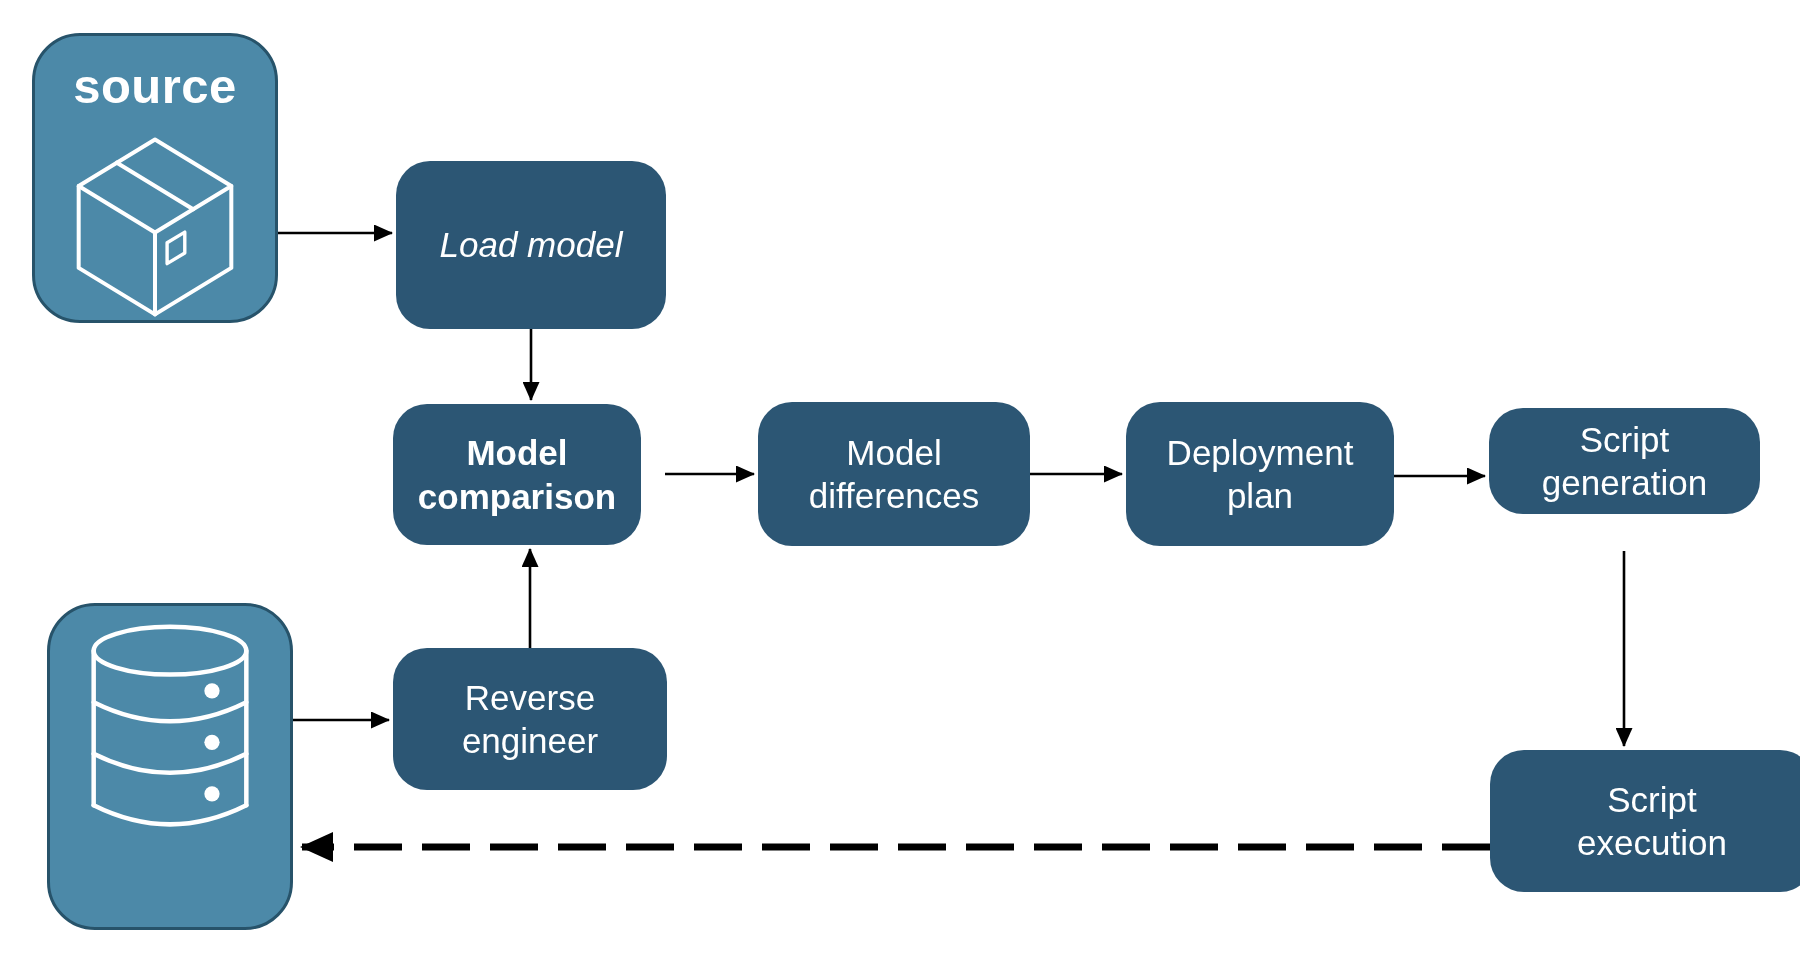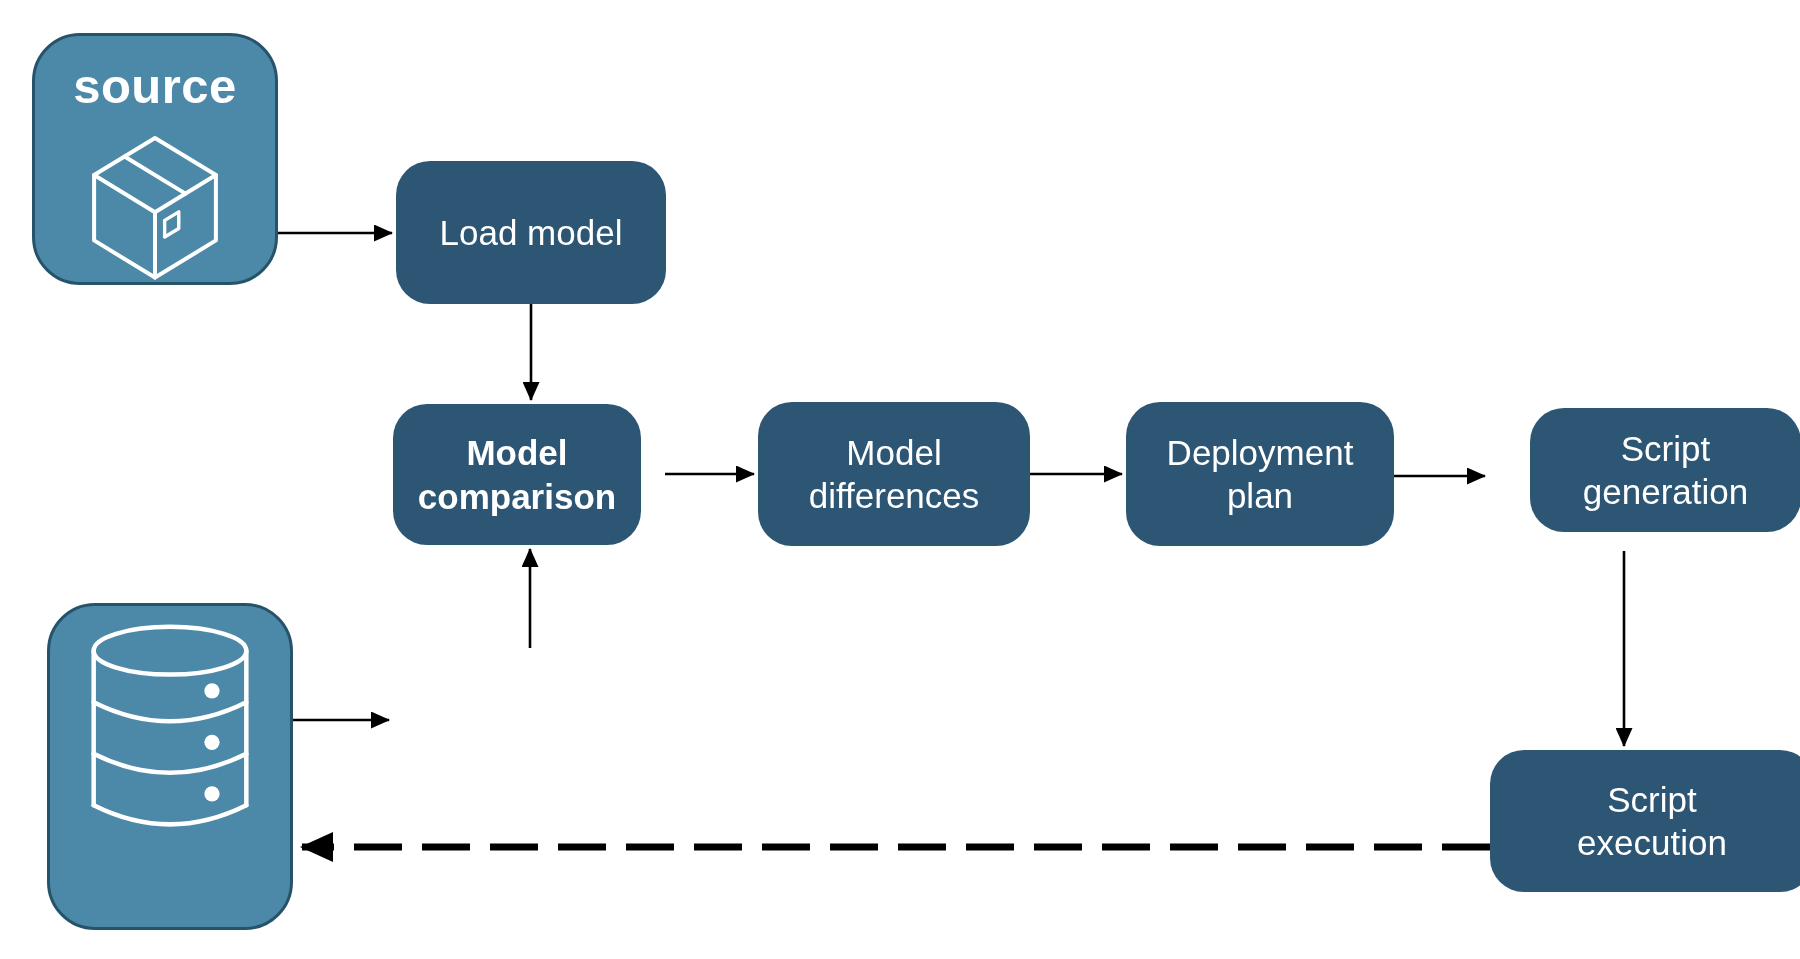--- a/index.html
+++ b/index.html
@@ -62,27 +62,27 @@
   .endpoint-label {
     font-weight: bold;
     font-size: 49px;
     letter-spacing: 0.5px;
     margin-top: 22px;
   }
   .endpoint .big-icon { margin-top: 18px; }
   .endpoint .big-icon * { vector-effect: non-scaling-stroke; }
 
   
-  #node-source            { left: 32px;   top: 33px;  width: 246px; height: 252px; }
+  #node-source            { left: 32px;   top: 33px;  width: 246px; height: 290px; }
   #node-target            { left: 47px;   top: 603px; width: 246px; height: 327px; }
-  #node-load-model        { left: 396px;  top: 161px; width: 270px; height: 143px; }
+  #node-load-model        { left: 396px;  top: 161px; width: 270px; height: 168px; font-style: italic; }
   #node-model-comparison  { left: 393px;  top: 404px; width: 248px; height: 141px; font-weight: bold; }
   #node-model-differences { left: 758px;  top: 402px; width: 272px; height: 144px; }
   #node-deployment-plan   { left: 1126px; top: 402px; width: 268px; height: 144px; }
-  #node-script-generation { left: 1530px; top: 408px; width: 271px; height: 124px; }
+  #node-script-generation { left: 1489px; top: 408px; width: 271px; height: 106px; }
   #node-reverse-engineer  { left: 393px;  top: 648px; width: 274px; height: 142px; }
   #node-script-execution  { left: 1490px; top: 750px; width: 324px; height: 142px; }
 </style>
 </head>
 <body>
 
 <div class="canvas">
 
   <svg class="arrows" viewBox="0 0 1800 959">
     <defs>
@@ -142,18 +142,21 @@
   </div>
 
   <div class="step" id="node-model-differences">
     <span>Model differences</span>
   </div>
 
   <div class="step" id="node-script-generation">
     <span>Script generation</span>
   </div>
 
+  <div class="step" id="node-reverse-engineer">
+    <span>Reverse engineer</span>
+  </div>
 
   <div class="step" id="node-script-execution">
     <span>Script execution</span>
   </div>
 
 </div>
 
 </body></html>

